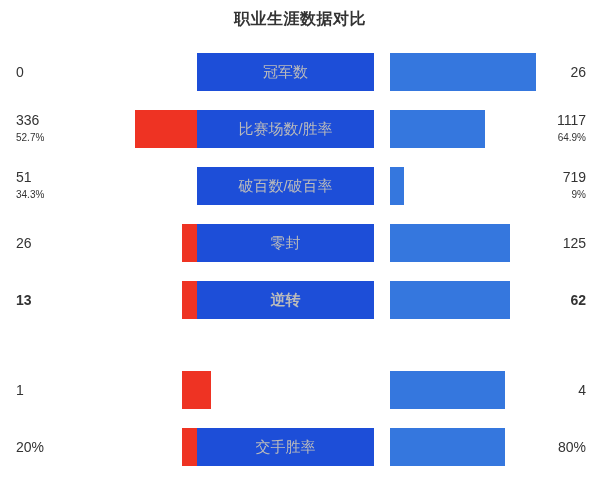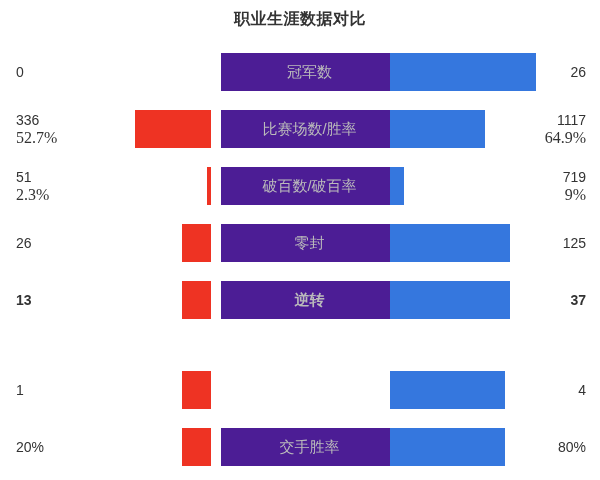--- a/index.html
+++ b/index.html
@@ -79,32 +79,31 @@
     display: flex;
     flex-direction: column;
     justify-content: center;
     align-items: flex-end;
     font-size: 14px;
     color: #333333;
     line-height: 17px;
     text-align: right;
   }
   .sub-value {
-    font-size: 16px;
-    font-family: Liberation Serif, serif;
+    font-size: 10px;
   }
 
   
   .track {
     position: absolute;
-    left: 221px;
+    left: 197px;
     top: 0;
     width: 177px;
     height: 38px;
-    background: #4c1d95;
+    background: #1d4ed8;
   }
   .track-label {
     position: absolute;
     left: 0;
     top: 0;
     width: 177px;
     height: 38px;
     line-height: 38px;
     text-align: center;
     font-size: 15px;
@@ -161,21 +160,21 @@
     <div class="bar-right" style="width:95px;"></div>
     <div class="right-label">
       <span>1117</span>
       <span class="sub-value">64.9%</span>
     </div>
   </div>
 
   <div class="row" style="top:167px;">
     <div class="left-label">
       <span>51</span>
-      <span class="sub-value">2.3%</span>
+      <span class="sub-value">34.3%</span>
     </div>
     <div class="bar-left" style="left:207px;width:4px;"></div>
     <div class="track">
       <div class="track-label">破百数/破百率</div>
     </div>
     <div class="bar-right" style="width:14px;"></div>
     <div class="right-label">
       <span>719</span>
       <span class="sub-value">9%</span>
     </div>
@@ -198,21 +197,21 @@
   <div class="row" style="top:281px;font-weight:bold;">
     <div class="left-label">
       <span>13</span>
     </div>
     <div class="bar-left" style="left:182px;width:29px;"></div>
     <div class="track">
       <div class="track-label">逆转</div>
     </div>
     <div class="bar-right" style="width:120px;"></div>
     <div class="right-label">
-      <span>37</span>
+      <span>62</span>
     </div>
   </div>
 
 
   <div class="row" style="top:371px;">
     <div class="left-label">
       <span>1</span>
     </div>
     <div class="bar-left" style="left:182px;width:29px;"></div>
     <div class="bar-right" style="width:115px;"></div>

